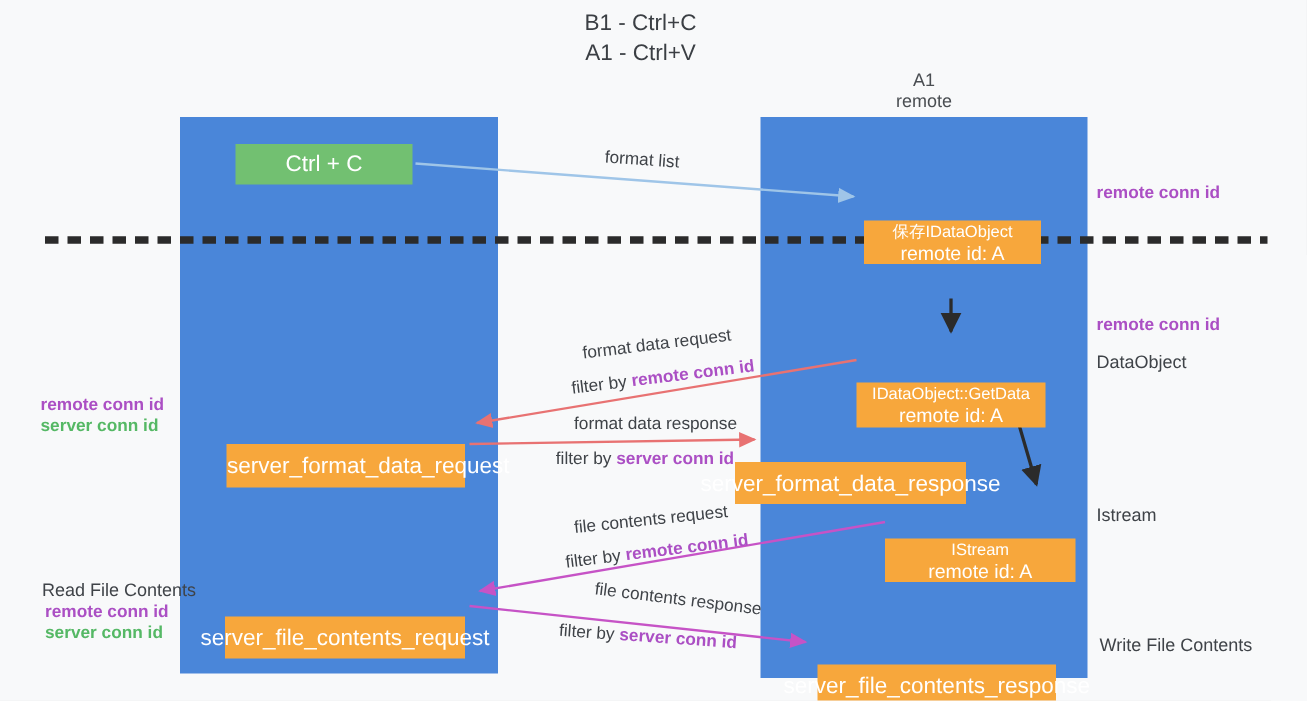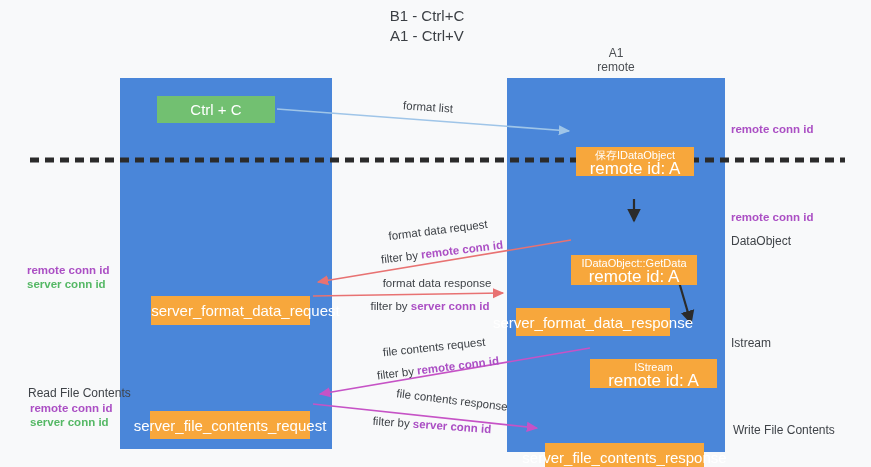--- a/index.html
+++ b/index.html
@@ -12,21 +12,21 @@
   .lane-header{position:absolute;text-align:center;font-size:12px;line-height:14px;color:#4a4e52;}
   .diagram-title{position:absolute;left:307px;top:6px;width:240px;text-align:center;
     font-size:15px;line-height:20px;color:#3b3f44;}
   .node{
     position:absolute;display:flex;flex-direction:column;align-items:center;justify-content:center;
     color:#ffffff;text-align:center;box-sizing:border-box;
   }
   .node.green{background:#72c071;}
   .node.orange{background:#f7a73c;margin-top:28px;}
   .node .l1{font-size:11px;line-height:13px;}
-  .node .l2{font-size:17px;line-height:13px;}
+  .node .l2{font-size:13px;line-height:13px;}
   .node .single{font-size:15px;line-height:13px;}
   svg.wires{position:absolute;left:0;top:0;z-index:3;pointer-events:none;}
   .lane{z-index:1;}
   .node{z-index:4;}
   .lbl{position:absolute;z-index:5;white-space:nowrap;font-size:11.5px;color:#3f4348;}
   .lbl.center{transform:translate(-50%,-50%);}
   .purple{color:#ab4fc4;font-weight:bold;}
   .greentxt{color:#55b865;font-weight:bold;}
   .side-stack{position:absolute;z-index:5;text-align:center;font-size:11.5px;line-height:14px;white-space:nowrap;}
   .plain{color:#3f4348;font-weight:normal;font-size:12px;}
@@ -94,21 +94,21 @@
 
   <div class="node orange" style="left:571px;top:227px;width:126px;height:30px;">
     <div class="l1">IDataObject::GetData</div>
     <div class="l2">remote id: A</div>
   </div>
 
   <div class="node orange" style="left:151px;top:268px;width:159px;height:29px;padding-left:30px;">
     <div class="single">server_format_data_request</div>
   </div>
 
-  <div class="node orange" style="left:516px;top:280px;width:154px;height:28px;">
+  <div class="node orange" style="left:490px;top:280px;width:154px;height:28px;">
     <div class="single">server_format_data_response</div>
   </div>
 
   <div class="node orange" style="left:590px;top:331px;width:127px;height:29px;">
     <div class="l1">IStream</div>
     <div class="l2">remote id: A</div>
   </div>
 
   <div class="node orange" style="left:150px;top:383px;width:160px;height:28px;">
     <div class="single">server_file_contents_request</div>

